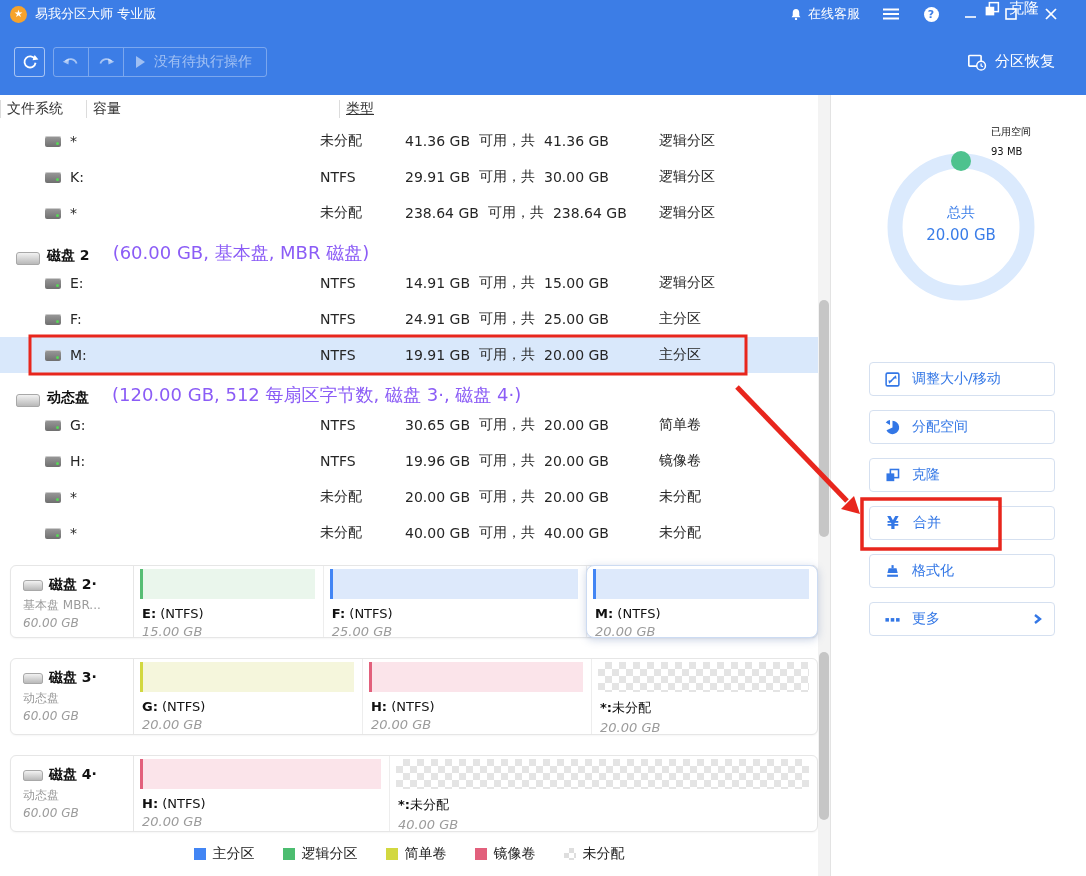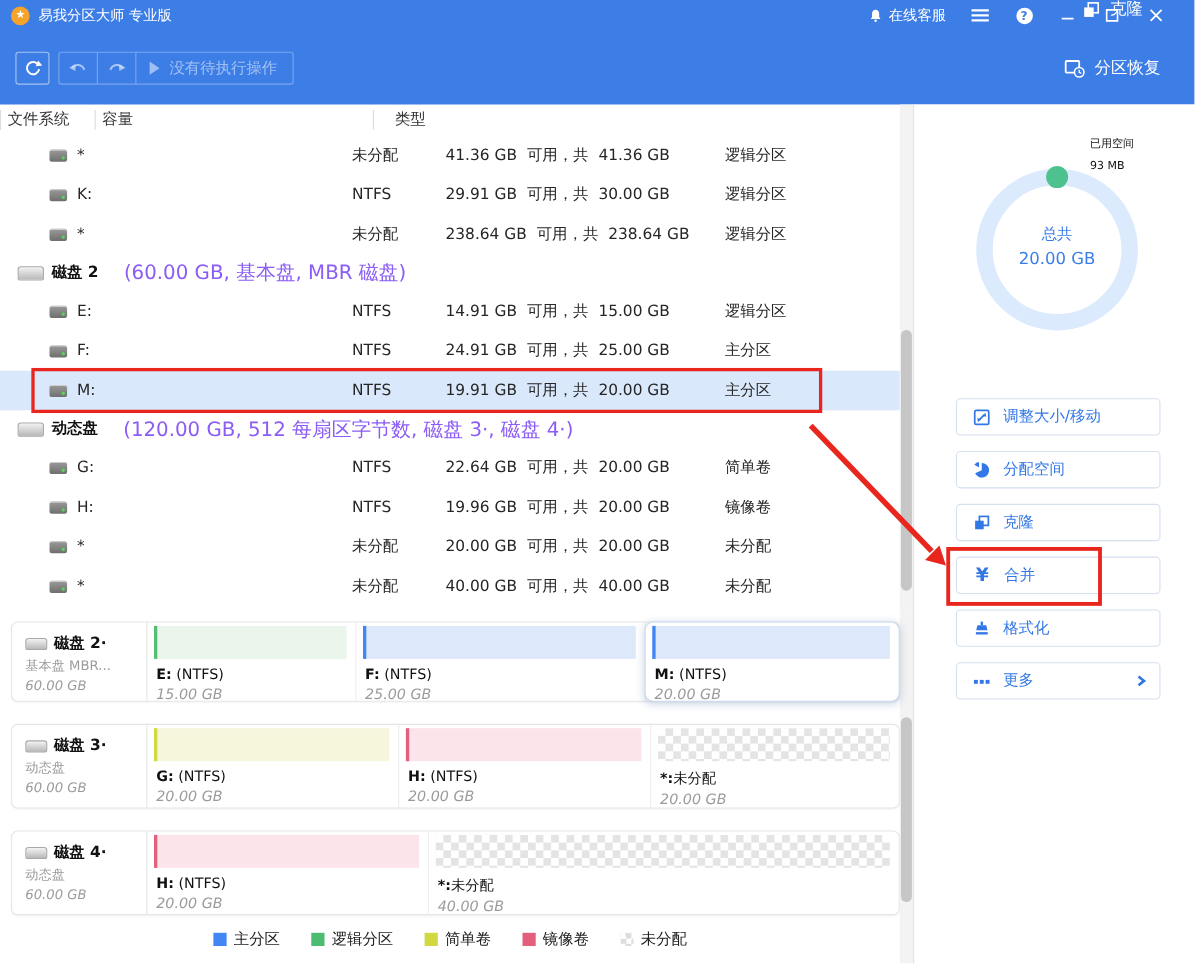--- a/index.html
+++ b/index.html
@@ -29,36 +29,36 @@
   .taction { display:flex; align-items:center; gap:8px; cursor:default; }
   .chev-dn { width:8px; height:8px; border-right:2px solid #fff; border-bottom:2px solid #fff; transform:rotate(45deg) translateY(-2px); }
 
   
   .list { position:absolute; left:0; top:95px; width:818px; }
   .lhead { height:28px; display:flex; align-items:center; font-size:14px; color:#333; }
   .lhead .hcell { height:18px; display:flex; align-items:center; }
   .h-name { flex:0 0 314px; padding-left:45px; }
   .h-fs { flex:0 0 86px; border-left:1px solid #dcdcdc; padding-left:6px; }
   .h-cap { flex:0 0 253px; border-left:1px solid #dcdcdc; padding-left:6px; }
-  .h-type { flex:1; border-left:1px solid #dcdcdc; padding-left:19px; }
+  .h-type { flex:1; border-left:1px solid #dcdcdc; padding-left:6px;text-decoration:underline; }
 
   .prow { height:36px; display:flex; align-items:center; font-size:14px; }
   .prow.selected { background:#d9e8fb; }
   .c-name { flex:0 0 314px; display:flex; align-items:center; padding-left:45px; }
   .c-fs { flex:0 0 86px; padding-left:6px; }
   .c-cap { flex:0 0 253px; display:flex; align-items:center; padding-left:5px; }
   .c-cap .free { min-width:57px; text-align:right; white-space:nowrap; }
   .c-cap .join { margin:0 9px; white-space:nowrap; }
   .c-type { flex:1; padding-left:6px; }
 
   .drive-ico { position:relative; width:16px; height:11px; border-radius:2px; background:linear-gradient(#9a9a9a,#6f6f6f); box-shadow:inset 0 1px 0 rgba(255,255,255,.5); }
   .drive-ico .led { position:absolute; right:2px; bottom:2px; width:3px; height:3px; border-radius:50%; background:#57d657; }
   .c-name .nm { margin-left:9px; }
 
-  .grow { height:34px; display:flex; align-items:center; font-size:14px; color:#111; }
+  .grow { height:34px; display:flex; align-items:flex-end; font-size:14px; color:#111; }
   .disk-ico { width:24px; height:13px; border-radius:3px 3px 2px 2px; background:linear-gradient(#f2f2f2,#b9b9b9); border:1px solid #a8a8a8; margin-left:16px; }
   .grow b { margin-left:7px; font-size:14px; }
   .grow .gd { margin-left:23px; font-size:18px; color:#8b5cf6; }
 
   
   .diskmap { position:absolute; left:0; top:556px; width:818px; }
   .dcard { position:relative; margin:0 0 20px 10px; width:808px; background:#fff; border:1px solid #e6e6e6; border-radius:6px; box-shadow:0 1px 2px rgba(0,0,0,.04); display:flex; }
   .dcard.h73 { height:73px; } .dcard.h77 { height:77px; }
   .dinfo { flex:0 0 123px; border-right:1px solid #e6e6e6; padding:10px 0 0 12px; }
   .dinfo .drow1 { display:flex; align-items:center; gap:6px; }
@@ -344,21 +344,21 @@
 
   <div class="prow">
     <div class="c-name">
         <span class="drive-ico">
           <i class="led"></i>
         </span>
         <span class="nm">G:</span>
       </div>
     <div class="c-fs">NTFS</div>
     <div class="c-cap">
-        <span class="free">22.64 GB</span>
+        <span class="free">30.65 GB</span>
         <span class="join">可用，共</span>
         <span class="total">20.00 GB</span>
       </div>
     <div class="c-type">简单卷</div>
   </div>
   <div class="prow">
     <div class="c-name">
         <span class="drive-ico">
           <i class="led"></i>
         </span>

